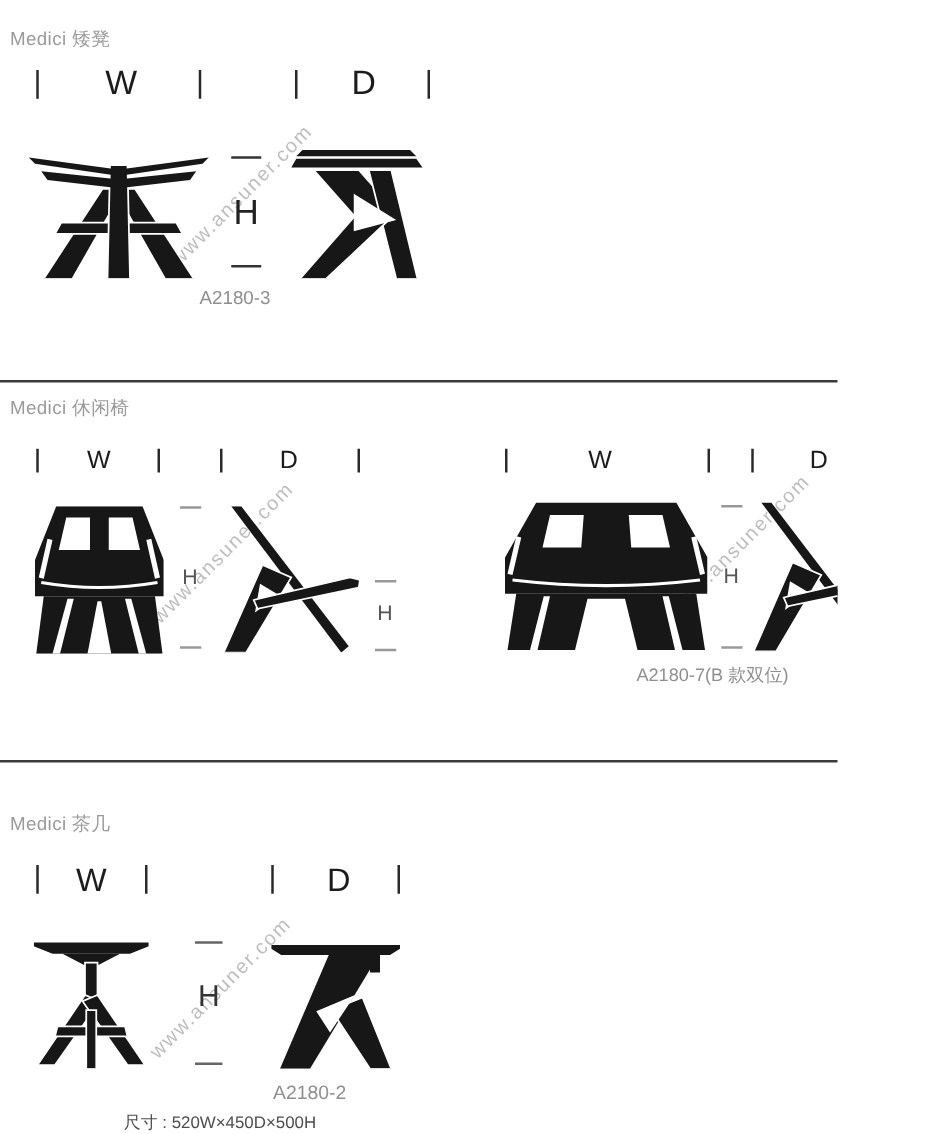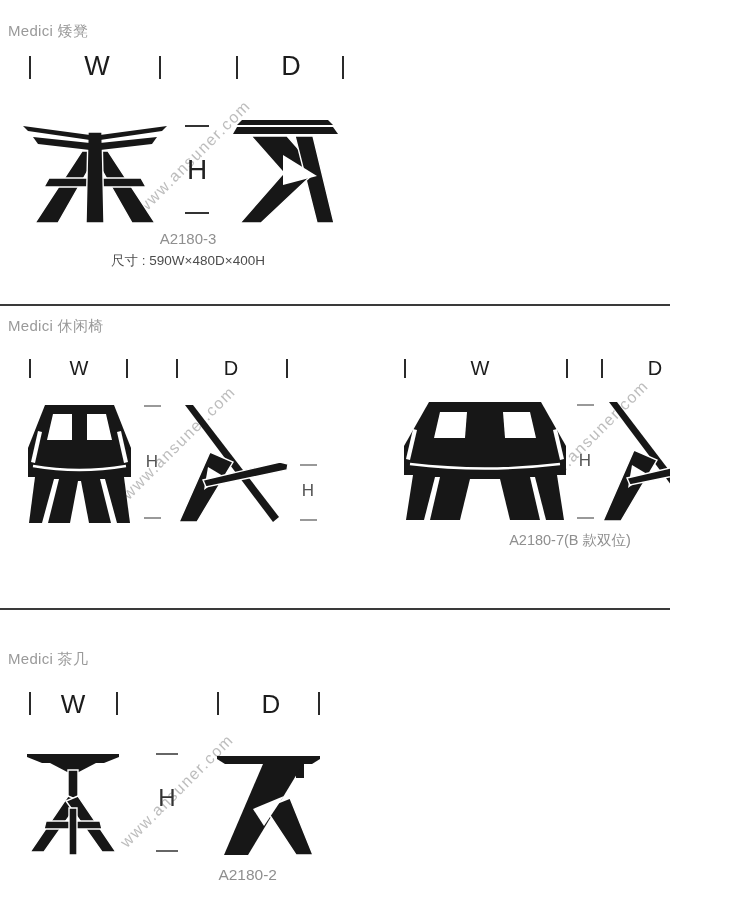--- a/index.html
+++ b/index.html
@@ -62,21 +62,20 @@
         <path class="sil" d="M9,1 L95,1 L100,6 L4,6 Z"></path>
         <path class="sil" d="M4,8 L100,8 L105,15 L0,15 Z"></path>
         <path class="silw" d="M18,17 L54,17 L92,60 L56,60 Z"></path>
         <path class="silw" d="M62,17 L80,17 L101,104 L84,104 Z"></path>
         <path class="silw" d="M56,48 L78,57 L28,104 L7,104 Z"></path>
         <path class="cut" d="M50,36 L84,57 L50,66 Z"></path>
       </svg>
     </div>
 
     <div class="abs model" style="left:68px;top:214px;width:240px;font-size:15px;">A2180-3</div>
-    <div class="abs size" style="left:68px;top:236px;width:240px;font-size:13.5px;">尺寸 : 590W×480D×400H</div>
   </div>
 
   <div class="abs divider" style="top:288px;"></div>
 
   <div class="abs" style="left:0;top:290px;width:750px;height:302px;">
     <div class="abs title" style="left:8px;top:11px;">Medici 休闲椅</div>
 
     <div class="abs vbar" style="left:29px;top:53px;height:19px;"></div>
     <div class="abs dimletter" style="left:61px;top:52px;width:36px;font-size:20px;">W</div>
     <div class="abs vbar" style="left:126px;top:53px;height:19px;"></div>
@@ -197,15 +196,16 @@
       <svg width="103" height="103" viewBox="0 0 103 103">
         <path class="sil" d="M0,4 L103,4 L103,7 L95,12 L8,12 L0,7 Z"></path>
         <path class="sil" d="M79,12 L87,12 L87,26 L79,26 Z"></path>
         <path class="sil" d="M46,12 L86,12 L31,103 L7,103 Z"></path>
         <path class="silw" d="M48,56 L73,46 L96,103 L79,103 Z"></path>
         <path class="cut" d="M36,57 L67,44 L47,74 Z"></path>
       </svg>
     </div>
 
     <div class="abs model" style="left:77px;top:226px;width:200px;font-size:15.5px;text-align:right;">A2180-2</div>
+    <div class="abs size" style="left:76px;top:249px;width:200px;font-size:13.5px;">尺寸 : 520W×450D×500H</div>
   </div>
 
 </div>
 
 </body></html>

